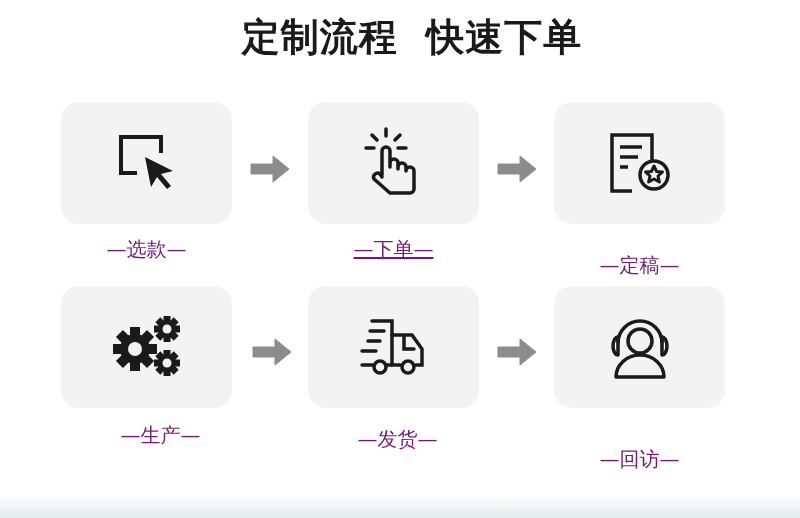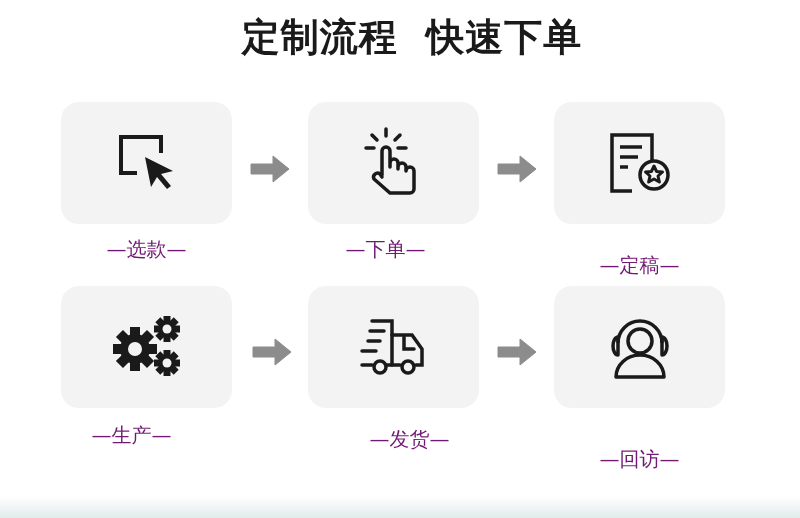--- a/index.html
+++ b/index.html
@@ -51,21 +51,21 @@
     <g stroke="#1a1a1a" stroke-width="3.5" stroke-linecap="round" fill="none">
       <line x1="24" y1="2" x2="24" y2="9"></line>
       <line x1="10" y1="8" x2="15" y2="13"></line>
       <line x1="38" y1="8" x2="33" y2="13"></line>
       <line x1="4" y1="21" x2="12" y2="21"></line>
       <line x1="36" y1="21" x2="44" y2="21"></line>
       <path d="M20 48 V24 a4 4 0 0 1 8 0 V40 M28 36 a4 4 0 0 1 8 0 V42 M36 40 a4 4 0 0 1 8 0 V44 M44 44 a4 4 0 0 1 8 0 V62 a4 4 0 0 1 -4 4 H28 L12 52 a4 4 0 0 1 6 -5 L20 50"></path>
     </g>
   </svg>
 </div>
-<div class="label" style="left:300px; top:236px;">—下单—</div>
+<div class="label" style="left:308px; top:236px;text-decoration:underline;">—下单—</div>
 
 <svg class="arrow" style="left:496px; top:155px;" viewBox="0 0 42 28">
   <path d="M2 9 H24 V1 L40 14 L24 27 V19 H2 Z" fill="#8c8c8c" stroke="#8c8c8c" stroke-width="1" stroke-linejoin="round"></path>
 </svg>
 
 <div class="card" style="left:554px; top:102px;">
   <svg width="64" height="64" viewBox="0 0 64 64">
     <g stroke="#1a1a1a" stroke-width="3.5" fill="none">
       <path d="M24 60 H4 V4 H44 V30"></path>
       <line x1="12" y1="16" x2="34" y2="16"></line>
@@ -101,21 +101,21 @@
         <circle r="9"></circle>
         <rect x="-3.5" y="-13" width="7" height="26"></rect>
         <rect x="-13" y="-3.5" width="26" height="7"></rect>
         <rect x="-3.5" y="-13" width="7" height="26" transform="rotate(45)"></rect>
         <rect x="-3.5" y="-13" width="7" height="26" transform="rotate(-45)"></rect>
         <circle r="4.5" fill="#f3f3f3"></circle>
       </g>
     </g>
   </svg>
 </div>
-<div class="label" style="left:46px; top:422px;">—生产—</div>
+<div class="label" style="left:75px; top:422px;">—生产—</div>
 
 <svg class="arrow" style="left:251px; top:338px;" viewBox="0 0 42 28">
   <path d="M2 9 H24 V1 L40 14 L24 27 V19 H2 Z" fill="#8c8c8c" stroke="#8c8c8c" stroke-width="1" stroke-linejoin="round"></path>
 </svg>
 
 <div class="card" style="left:308px; top:286px;">
   <svg width="72" height="64" viewBox="0 0 72 64">
     <g stroke="#1a1a1a" stroke-width="3.5" stroke-linecap="round" fill="none">
       <path d="M14 6 H34 V50"></path>
       <line x1="12" y1="16" x2="26" y2="16"></line>
@@ -123,21 +123,21 @@
       <line x1="4" y1="36" x2="18" y2="36"></line>
       <line x1="4" y1="50" x2="14" y2="50"></line>
       <path d="M34 20 H54 L64 34 V50 H58"></path>
       <path d="M46 22 V34 H56"></path>
       <line x1="28" y1="50" x2="42" y2="50"></line>
       <circle cx="22" cy="52" r="6"></circle>
       <circle cx="50" cy="52" r="6"></circle>
     </g>
   </svg>
 </div>
-<div class="label" style="left:324px; top:426px;">—发货—</div>
+<div class="label" style="left:312px; top:426px;">—发货—</div>
 
 <svg class="arrow" style="left:496px; top:338px;" viewBox="0 0 42 28">
   <path d="M2 9 H24 V1 L40 14 L24 27 V19 H2 Z" fill="#8c8c8c" stroke="#8c8c8c" stroke-width="1" stroke-linejoin="round"></path>
 </svg>
 
 <div class="card" style="left:554px; top:286px;">
   <svg width="64" height="68" viewBox="0 0 64 68">
     <g stroke="#1a1a1a" stroke-width="3.5" fill="none" stroke-linejoin="round">
       <path d="M10 30 A22 22 0 0 1 54 30"></path>
       <path d="M10 24 a5 9 0 0 0 0 18 Z"></path>

